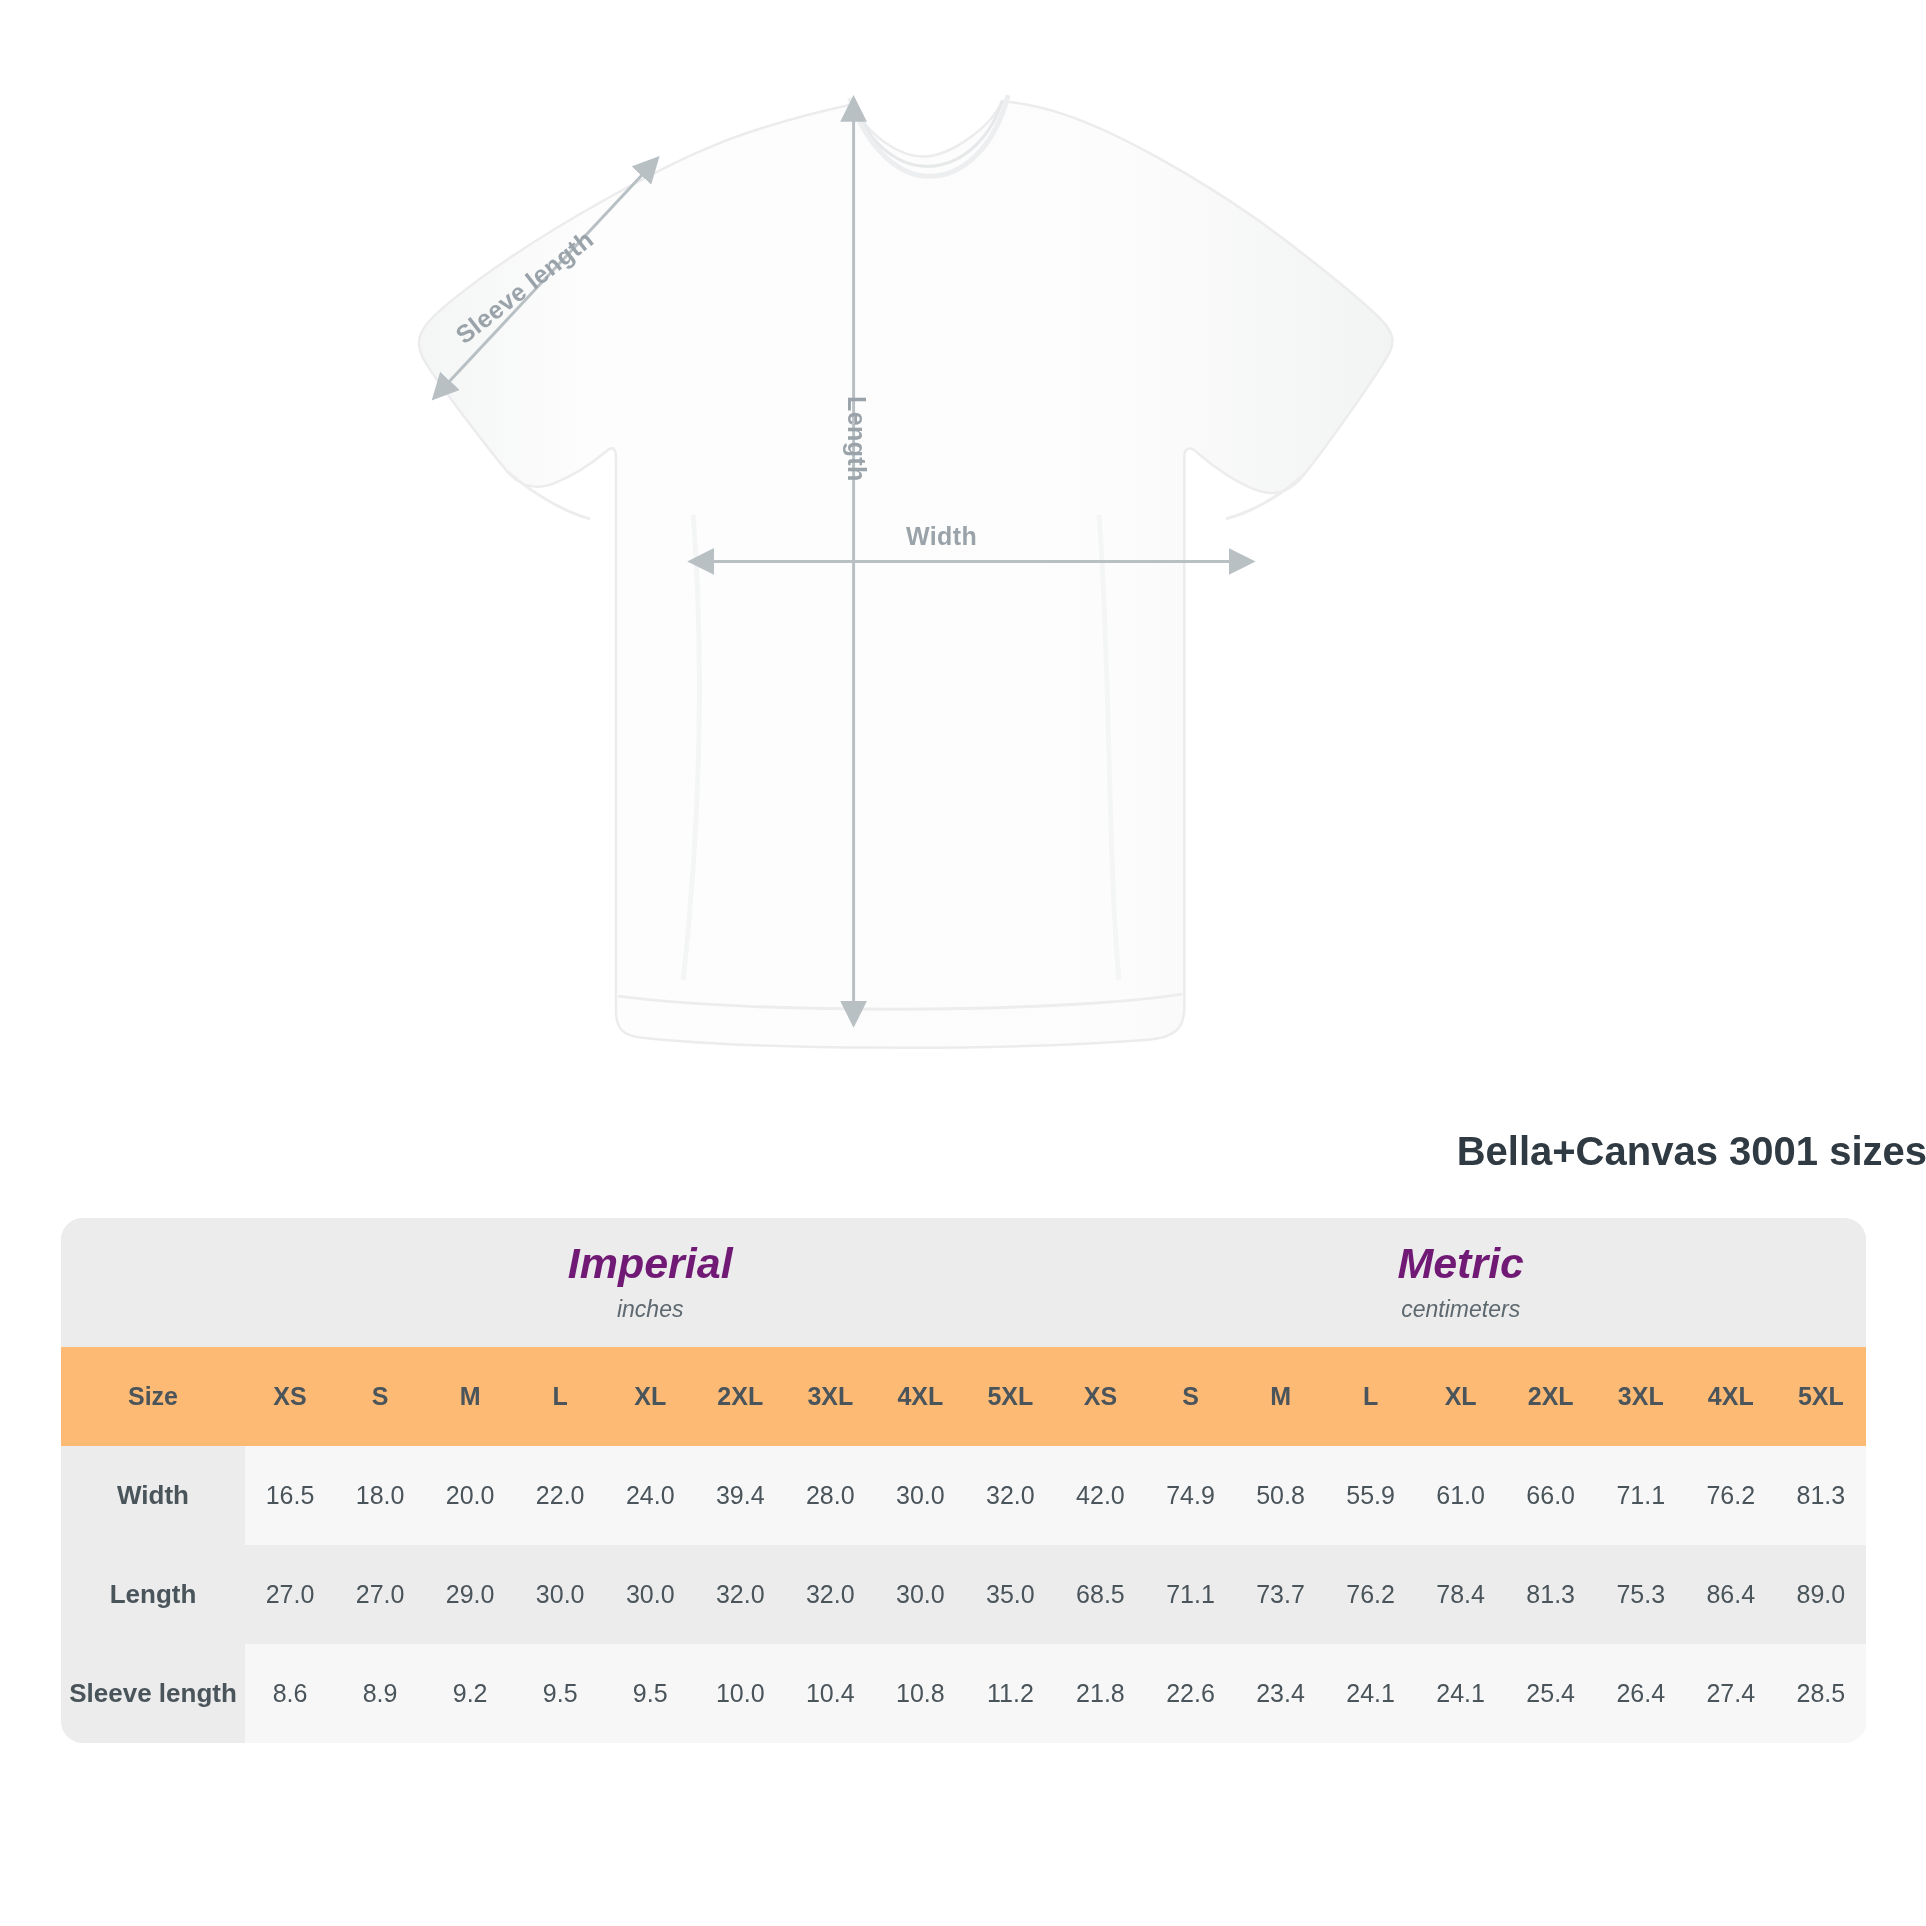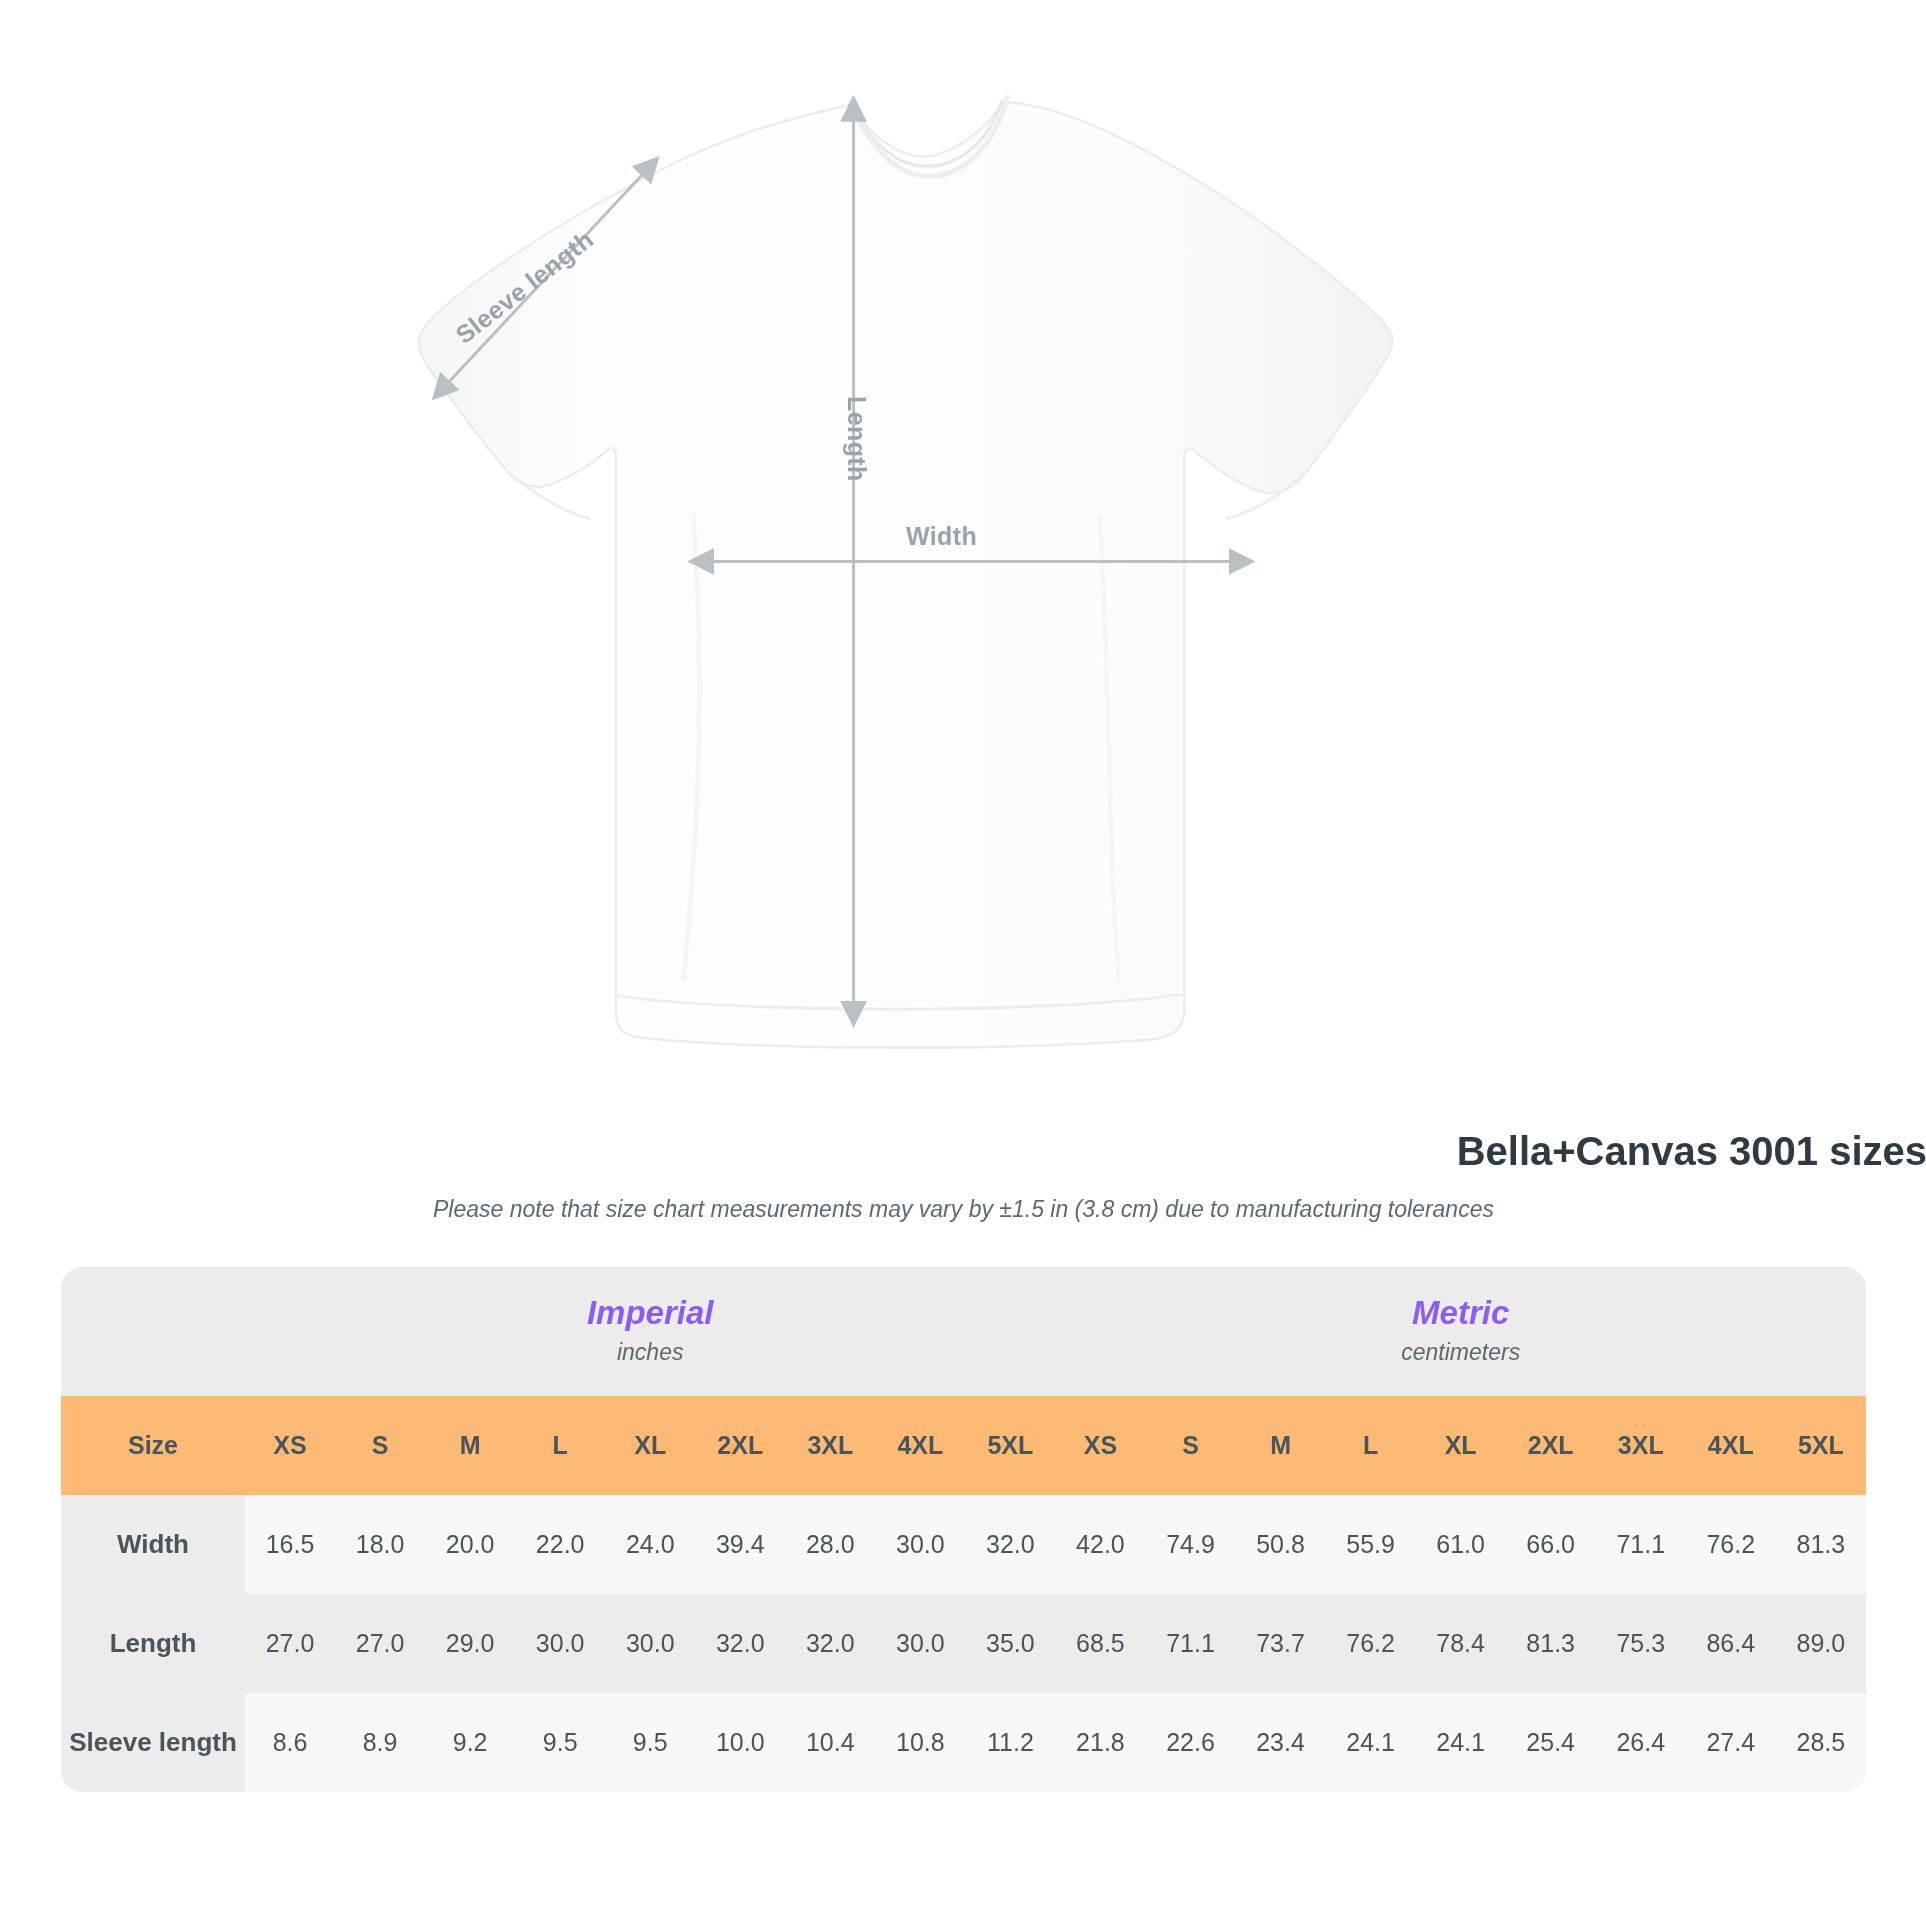--- a/index.html
+++ b/index.html
@@ -86,24 +86,24 @@
     color: #4a545b;
     border: 0;
   }
   
   .unit-row td {
     height: 127px;
     background: #ececec;
     border-right: 0;
   }
   .unit-title {
-    font-size: 33px;
+    font-size: 43px;
     font-style: italic;
     font-weight: bold;
-    color: #8b5cf6;
+    color: #701a75;
     line-height: 1.25;
   }
   .unit-sub {
     font-size: 23px;
     font-style: italic;
     color: #5d686f;
     line-height: 1.6;
     text-align: center;
   }
   .hdr-row td {
@@ -203,21 +203,20 @@
         <line x1="440" y1="400" x2="662" y2="162" stroke="#b9c0c4" stroke-width="3" marker-start="url(#arrowStart)" marker-end="url(#arrowEnd)"></line>
       </g>
     </svg>
 
     <div class="dim-label width-label">Width</div>
     <div class="dim-label length-label">Length</div>
     <div class="dim-label sleeve-label">Sleeve length</div>
   </div>
 
   <div class="chart-title">Bella+Canvas 3001 sizes</div>
-  <div class="chart-note">Please note that size chart measurements may vary by ±1.5 in (3.8 cm) due to manufacturing tolerances</div>
 
   <div class="table-wrap">
     <table class="size-table">
       <colgroup>
         <col class="col-label">
         <col span="18">
       </colgroup>
       <tbody>
         <tr class="unit-row">
           <td></td>

